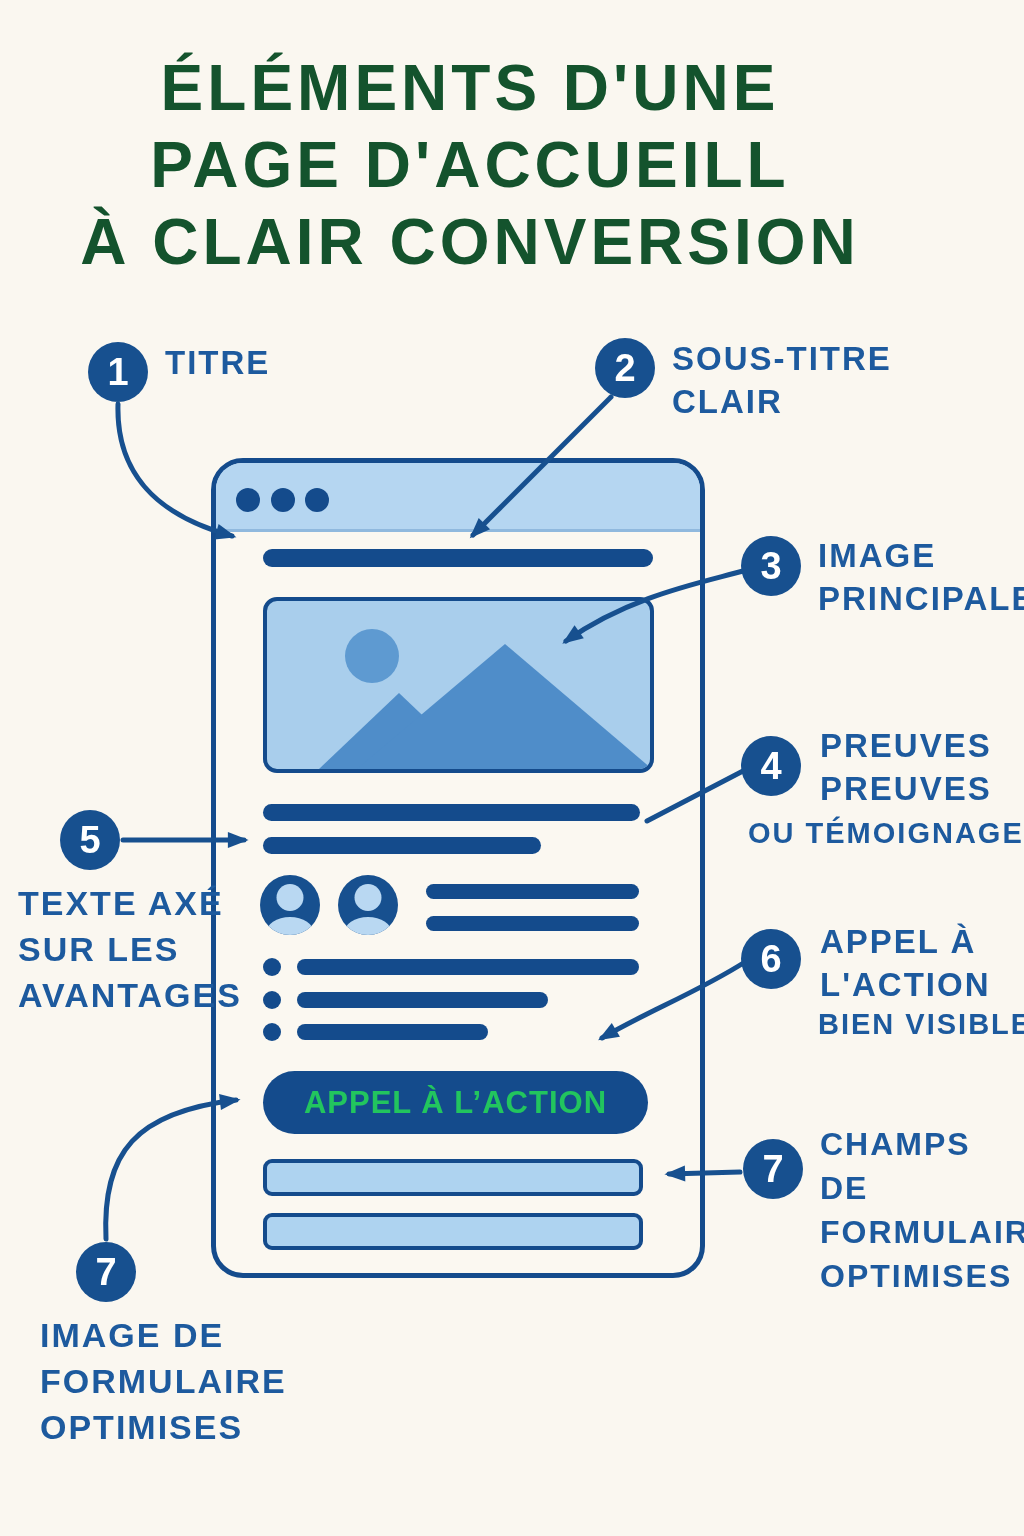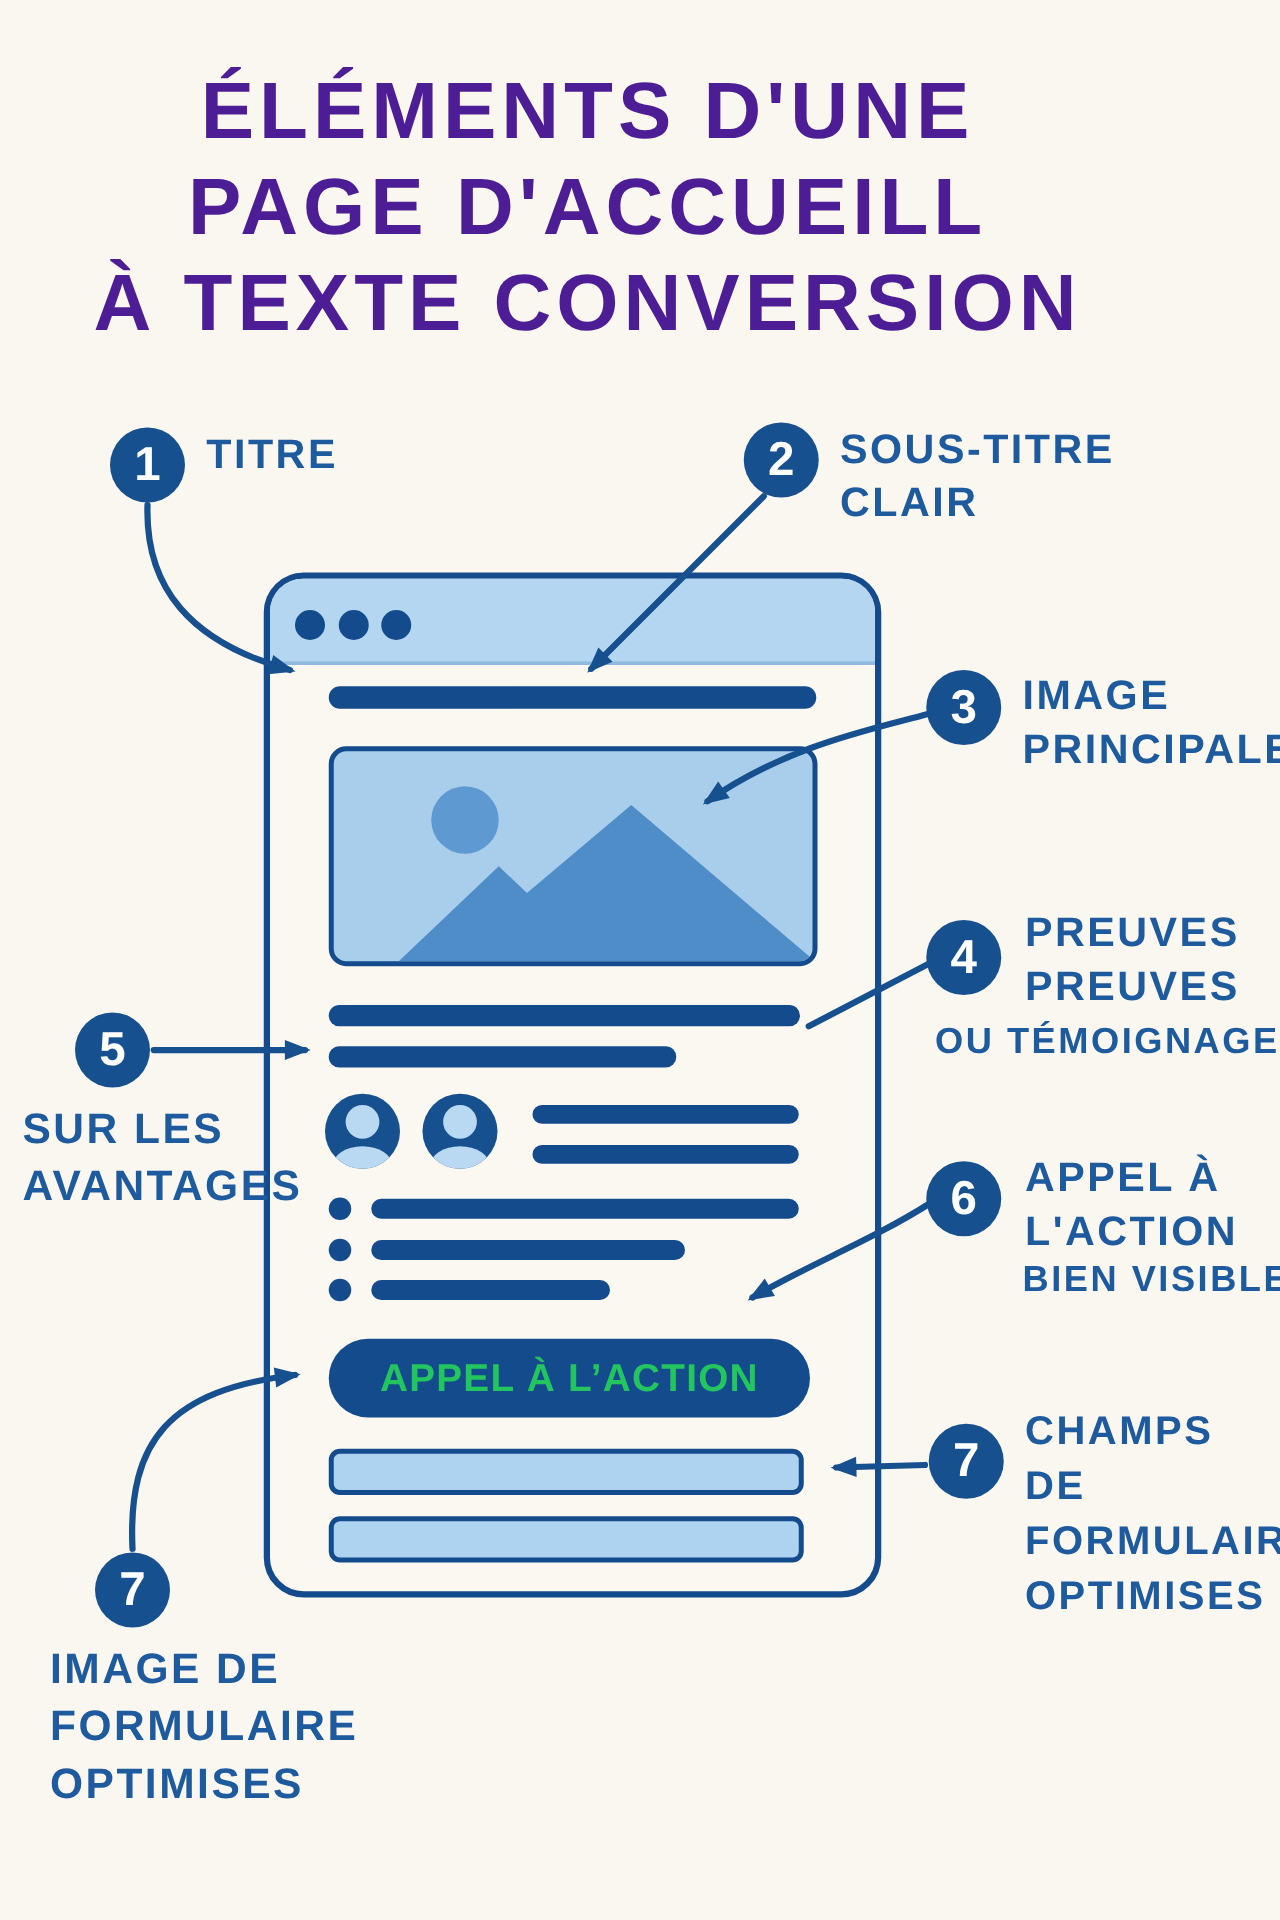--- a/index.html
+++ b/index.html
@@ -5,21 +5,21 @@
   html,body{margin:0;padding:0;}
   body{width:1024px;height:1536px;overflow:hidden;background:#faf7f0;
        font-family:"Liberation Sans",sans-serif;}
   #canvas{position:relative;width:1024px;height:1536px;background:#faf7f0;}
 
   .abs{position:absolute;}
 
   
   .main-title{left:0;top:50px;width:940px;text-align:center;
     font-size:64px;font-weight:bold;letter-spacing:4px;line-height:77px;
-    color:#4c1d95;}
+    color:#14532d;}
 
   
   .badge{width:60px;height:60px;border-radius:50%;background:#17508f;
     color:#ffffff;font-size:38px;font-weight:bold;
     display:flex;align-items:center;justify-content:center;z-index:6;}
 
   
   .label{color:#1d5a9e;font-weight:bold;font-size:33px;line-height:43px;
     letter-spacing:2px;white-space:nowrap;z-index:6;}
   .label-lg{font-size:34px;line-height:46px;}
@@ -57,21 +57,21 @@
   #connectors{left:0;top:0;z-index:5;pointer-events:none;}
 </style>
 </head>
 <body>
 
 <div id="canvas">
 
   <div class="abs main-title">
     <div>ÉLÉMENTS D'UNE</div>
     <div>PAGE D'ACCUEILL</div>
-    <div>À TEXTE CONVERSION</div>
+    <div>À CLAIR CONVERSION</div>
   </div>
 
   <div class="abs window">
     <div class="abs chrome">
       <div class="abs dot" style="left:20px;"></div>
       <div class="abs dot" style="left:55px;"></div>
       <div class="abs dot" style="left:89px;"></div>
     </div>
   </div>
 
@@ -148,20 +148,21 @@
 
   <div class="abs badge" style="left:741px;top:736px;">4</div>
   <div class="abs label" style="left:820px;top:724px;text-align:center;">
     <div>PREUVES</div>
     <div>PREUVES</div>
   </div>
   <div class="abs label sub" style="left:748px;top:812px;font-size:29px;">OU TÉMOIGNAGES</div>
 
   <div class="abs badge" style="left:60px;top:810px;">5</div>
   <div class="abs label label-lg" style="left:18px;top:880px;">
+    <div>TEXTE AXÉ</div>
     <div>SUR LES</div>
     <div>AVANTAGES</div>
   </div>
 
   <div class="abs badge" style="left:741px;top:929px;">6</div>
   <div class="abs label" style="left:820px;top:920px;">
     <div>APPEL À</div>
     <div>L'ACTION</div>
   </div>
   <div class="abs label sub" style="left:818px;top:1003px;font-size:29px;">BIEN VISIBLE</div>

